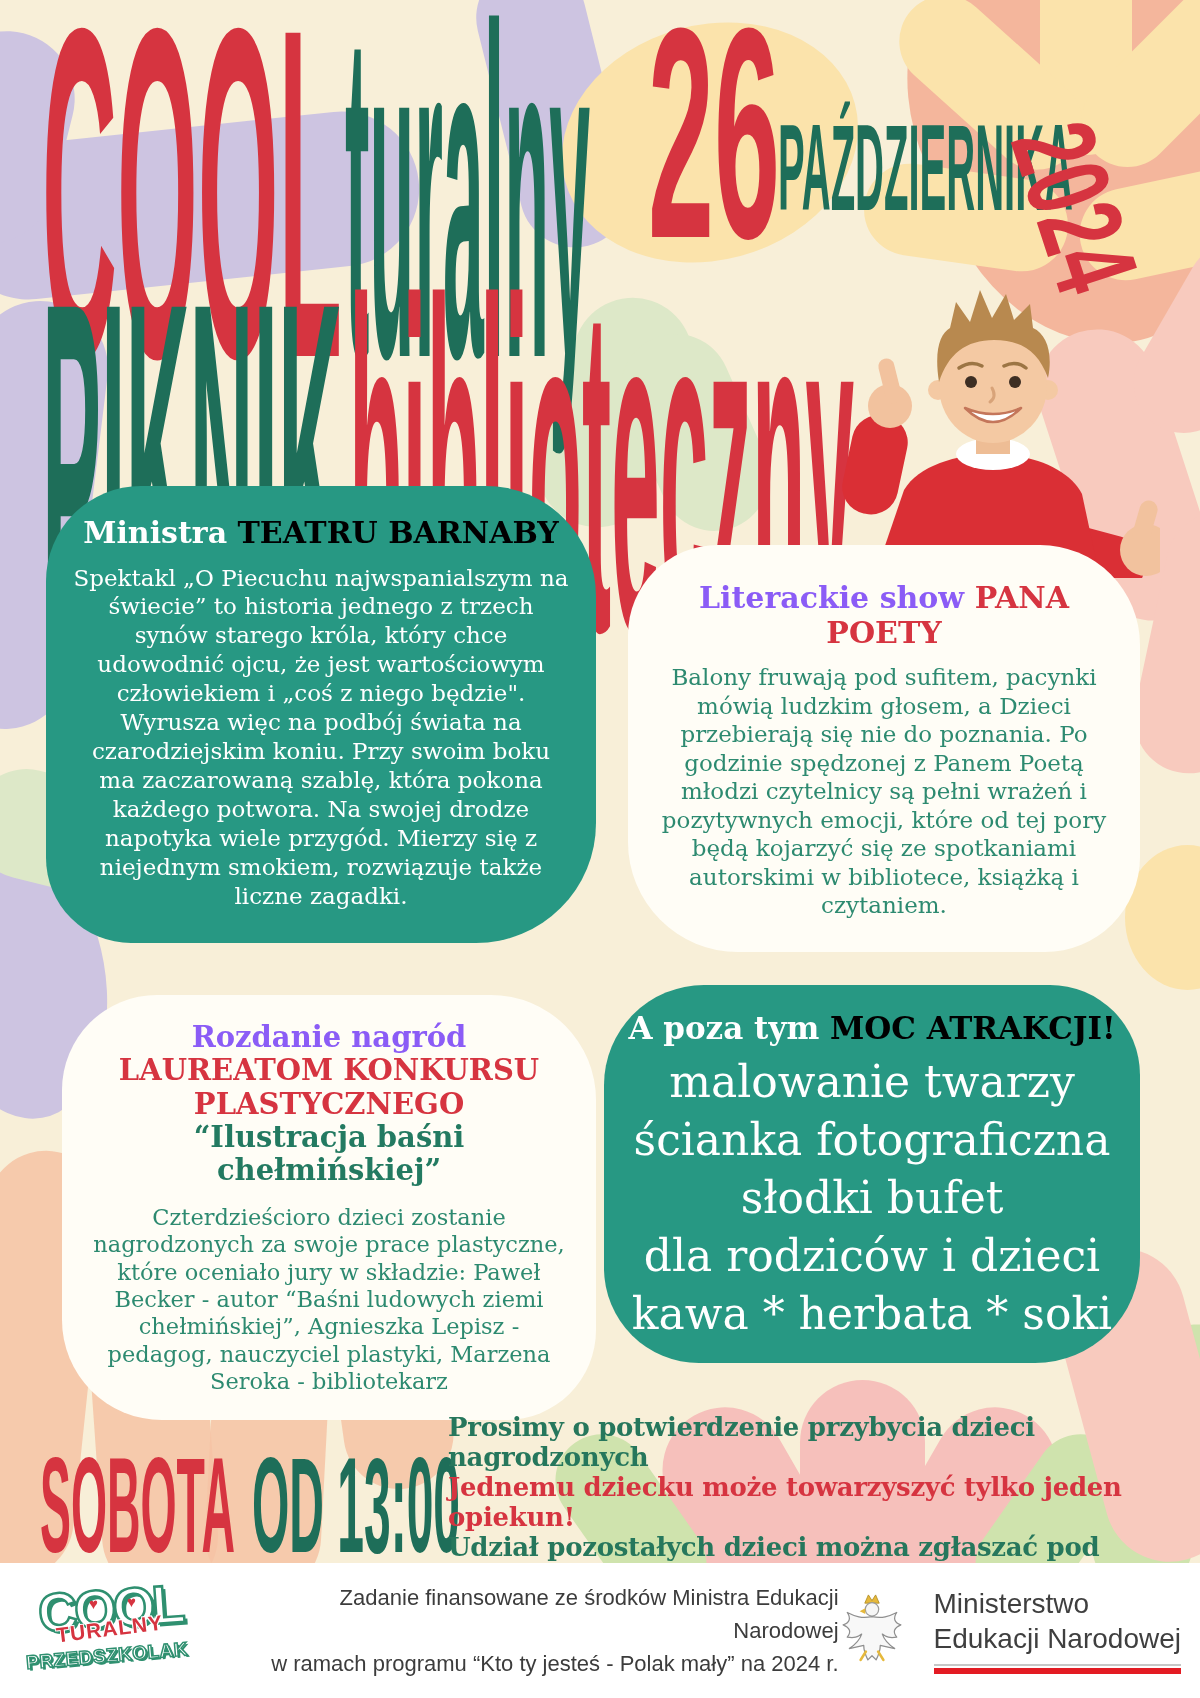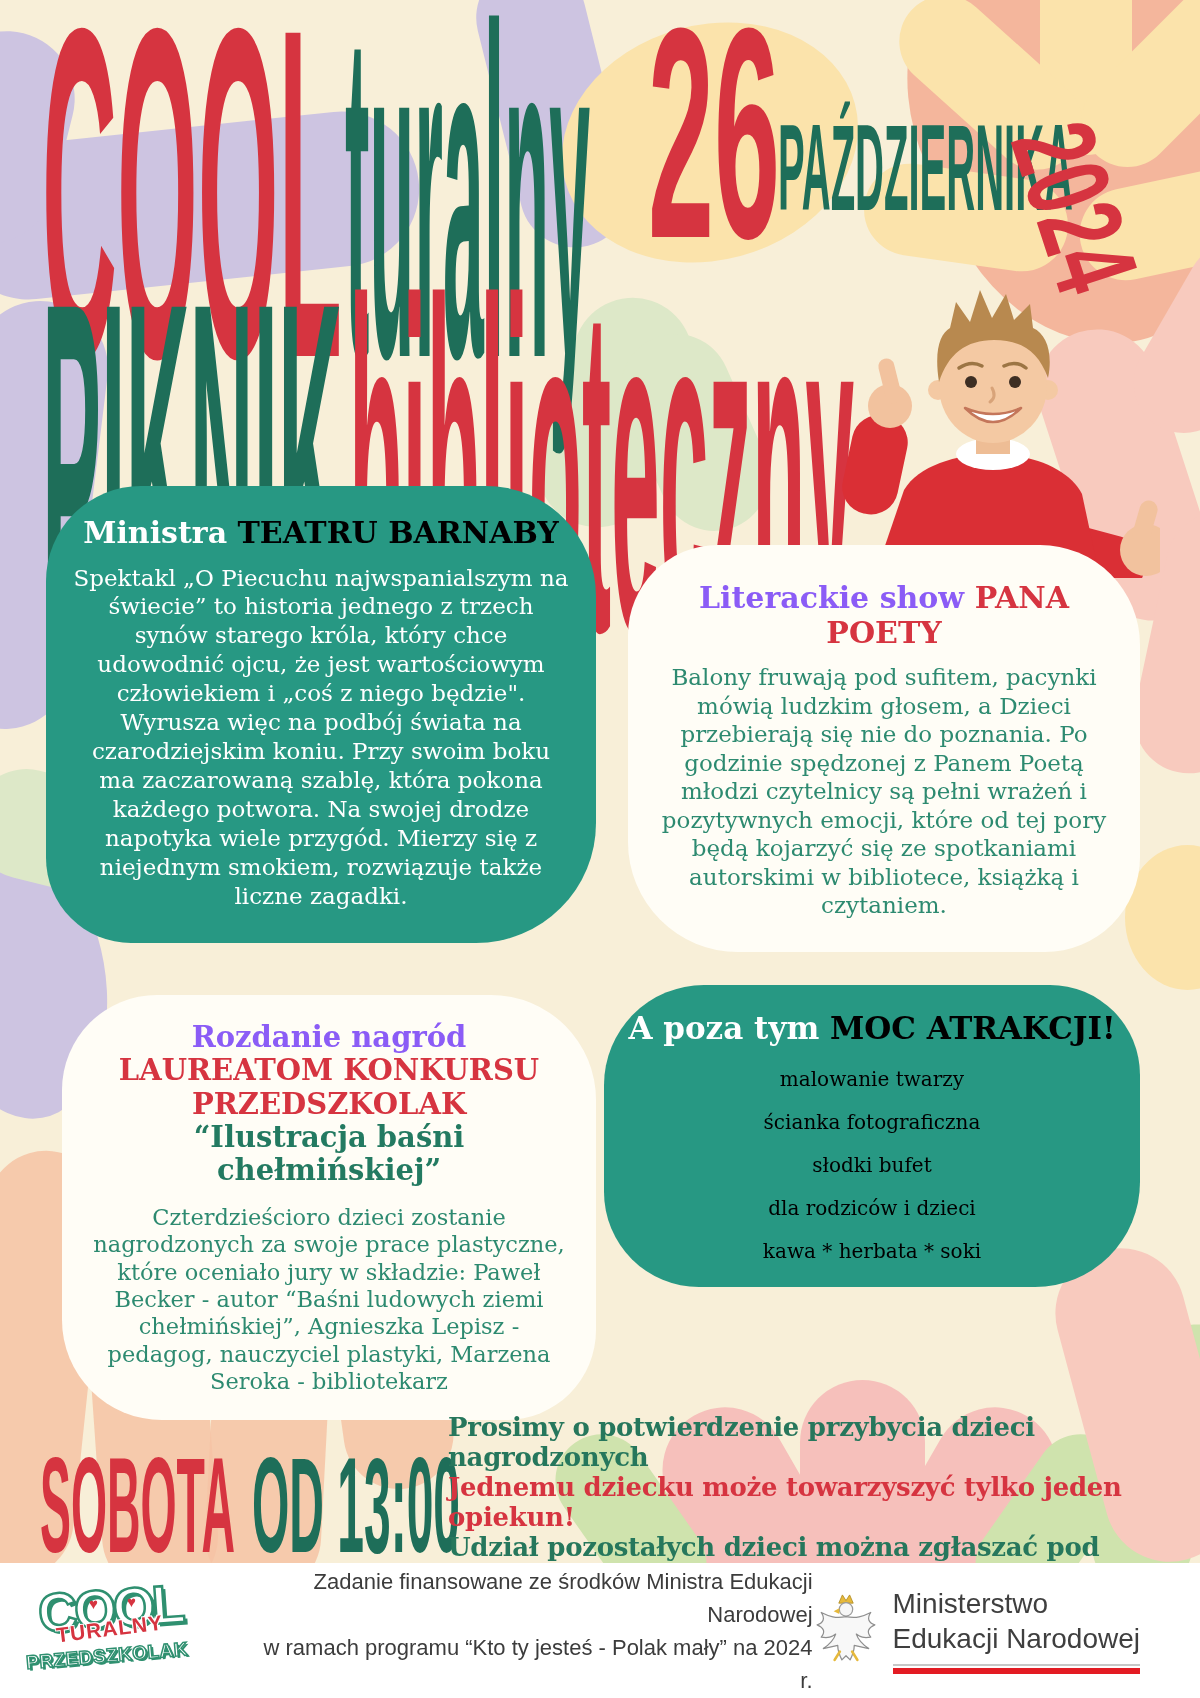--- a/index.html
+++ b/index.html
@@ -26,21 +26,21 @@
   .box .body{font-size:23px;line-height:1.26;margin-top:13px;}
   #box-spektakl{left:46px;top:486px;width:550px;border-radius:95px 110px 120px 85px;padding:30px 26px 32px;}
   #box-spektakl .body{color:#ffffff;}
   #box-literackie{left:628px;top:545px;width:512px;border-radius:90px 100px 95px 110px;padding:36px 26px 32px;}
   #box-literackie .body{color:#2d8a70;line-height:1.24;}
   #box-rozdanie{left:62px;top:995px;width:534px;border-radius:95px 105px 90px 100px;padding:26px 22px 24px;}
   #box-rozdanie h2{font-size:29px;}
   #box-rozdanie .body{color:#2d8a70;font-size:22.5px;line-height:1.22;margin-top:16px;}
   #box-atrakcje{left:604px;top:985px;width:536px;border-radius:100px 90px 105px 95px;padding:26px 22px 25px;}
   #box-atrakcje h2{font-size:31px;}
-  .attr-item{font-size:20px;line-height:1.05;margin-top:22px;color:#000000;}
+  .attr-item{font-size:44px;line-height:1.05;margin-top:12px;color:#ffffff;}
   
   .notice{position:absolute;left:448px;top:1412px;width:724px;z-index:4;
           font-size:26px;line-height:30px;font-weight:bold;letter-spacing:-0.3px;}
   .notice .g{color:#26775c;} .notice .r{color:#d63440;}
   
   .footer{position:absolute;left:0;top:1563px;width:1200px;height:135px;background:#ffffff;z-index:6;
           display:flex;align-items:center;}
   .funding{font-family:"Liberation Sans",sans-serif;font-size:22px;color:#3c3c3c;line-height:1.5;
            padding-left:18px;text-align:right;}
   .logo{position:relative;width:215px;height:112px;margin-left:26px;flex:0 0 auto;
@@ -48,21 +48,21 @@
   .logo-cool{position:absolute;left:12px;top:2px;font-size:54px;font-weight:900;color:#fff;
              letter-spacing:-3px;-webkit-text-stroke:2.5px #2f9070;text-shadow:3px 3px 0 #2f9070;
              transform:rotate(-4deg);}
   .logo-heart{position:absolute;font-size:15px;color:#d63440;z-index:2;}
   .logo-turalny{position:absolute;left:30px;top:42px;font-size:21px;font-weight:900;color:#d63440;
                 letter-spacing:1px;transform:rotate(-7deg);
                 text-shadow:1px 1px 0 #fff,-1px 1px 0 #fff,1px -1px 0 #fff,-1px -1px 0 #fff;}
   .logo-przedszkolak{position:absolute;left:0px;top:70px;font-size:19px;font-weight:900;color:#fff;
                 letter-spacing:0.5px;-webkit-text-stroke:1.5px #2f9070;text-shadow:2px 2px 0 #2f9070;
                 transform:rotate(-5deg);}
-  .ministry{margin-left:auto;margin-right:60px;display:flex;align-items:center;gap:14px;flex:0 0 auto;}
+  .ministry{margin-left:auto;margin-right:19px;display:flex;align-items:center;gap:29px;flex:0 0 auto;}
   .min-text{font-family:"Liberation Sans",sans-serif;font-size:28px;color:#3f3f3f;line-height:1.22;}
   .min-line{height:2px;background:#c7c7c7;margin-top:8px;}
   .min-red{height:6px;background:#e31b23;margin-top:2px;}
   .boy{position:absolute;left:808px;top:278px;z-index:2;}
 </style>
 </head>
 <body>
 
 <div class="poster">
 
@@ -150,21 +150,21 @@
     <h2>
       <span class="hplain-green">Literackie show</span>
       <span class="haccent-on-white">PANA POETY</span>
     </h2>
     <div class="body">Balony fruwają pod sufitem, pacynki mówią ludzkim głosem, a Dzieci przebierają się nie do poznania. Po godzinie spędzonej z Panem Poetą młodzi czytelnicy są pełni wrażeń i pozytywnych emocji, które od tej pory będą kojarzyć się ze spotkaniami autorskimi w bibliotece, książką i czytaniem.</div>
   </div>
 
   <div class="box box-white" id="box-rozdanie">
     <h2>
       <span class="hplain-green">Rozdanie nagród</span>
-      <span class="haccent-on-white">LAUREATOM KONKURSU PRZEDSZKOLAK</span>
+      <span class="haccent-on-white">LAUREATOM KONKURSU PLASTYCZNEGO</span>
       <span class="hsub">“Ilustracja baśni chełmińskiej”</span>
     </h2>
     <div class="body">Czterdzieścioro dzieci zostanie nagrodzonych za swoje prace plastyczne, które oceniało jury w składzie: Paweł Becker - autor “Baśni ludowych ziemi chełmińskiej”, Agnieszka Lepisz - pedagog, nauczyciel plastyki, Marzena Seroka - bibliotekarz</div>
   </div>
 
   <div class="box box-teal" id="box-atrakcje">
     <h2>
       <span class="hplain-white">A poza tym</span>
       <span class="haccent-on-teal">MOC ATRAKCJI!</span>
     </h2>

